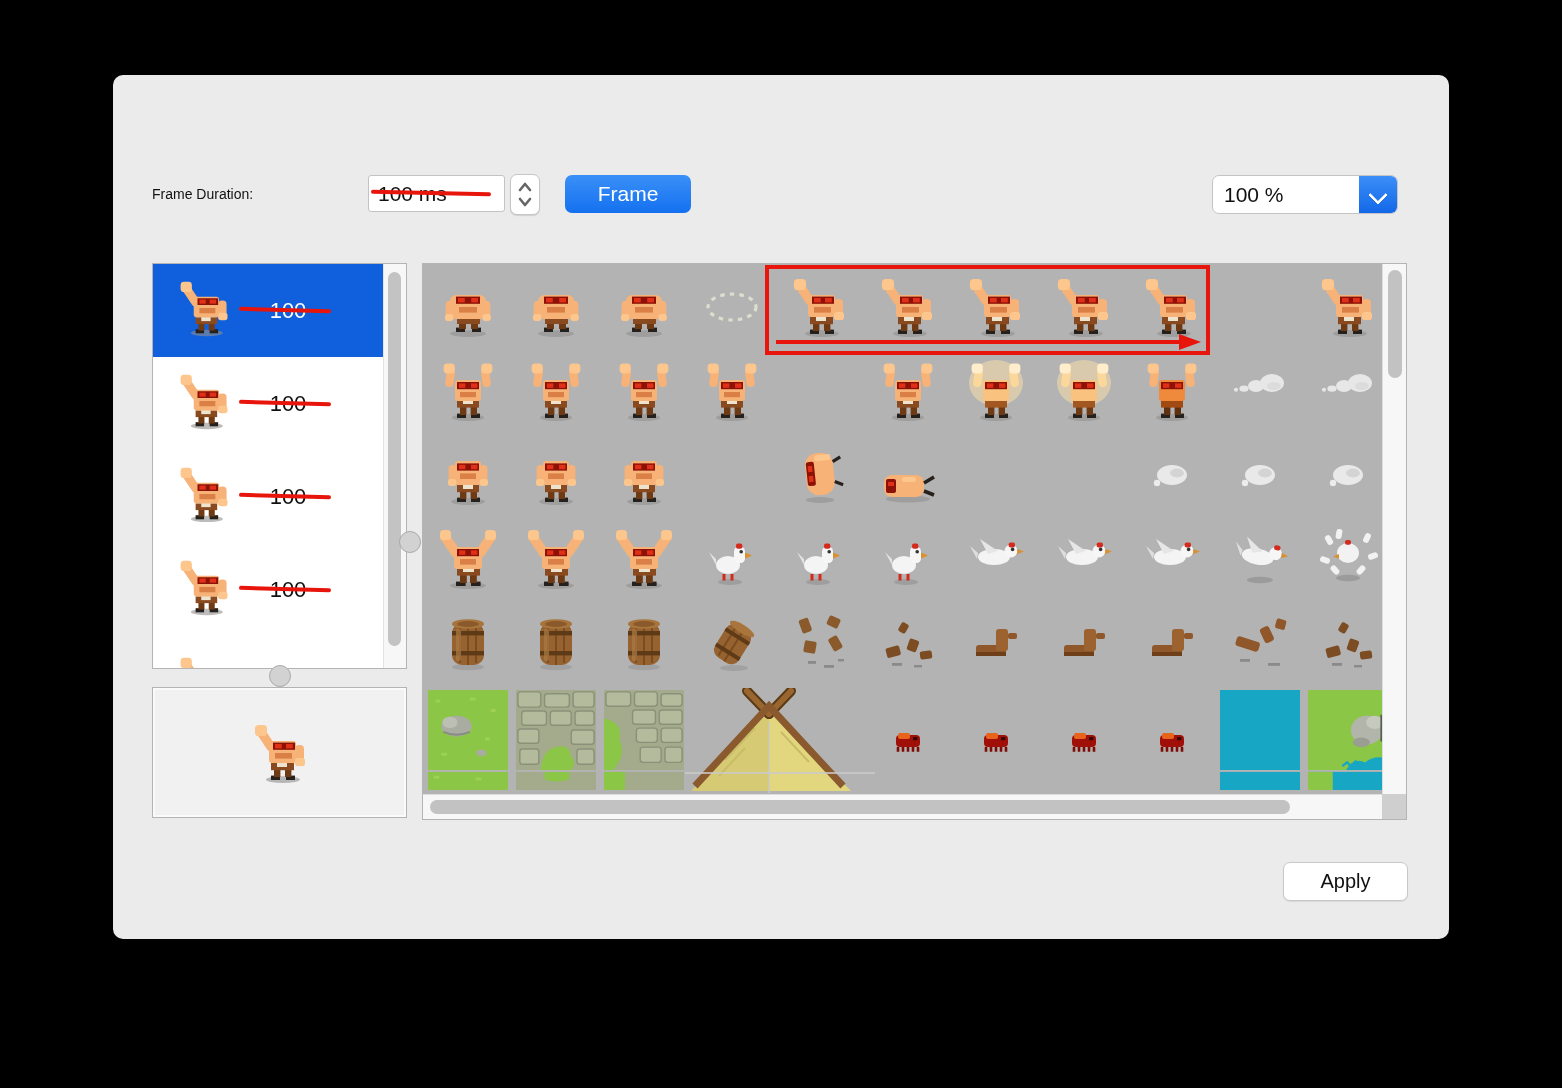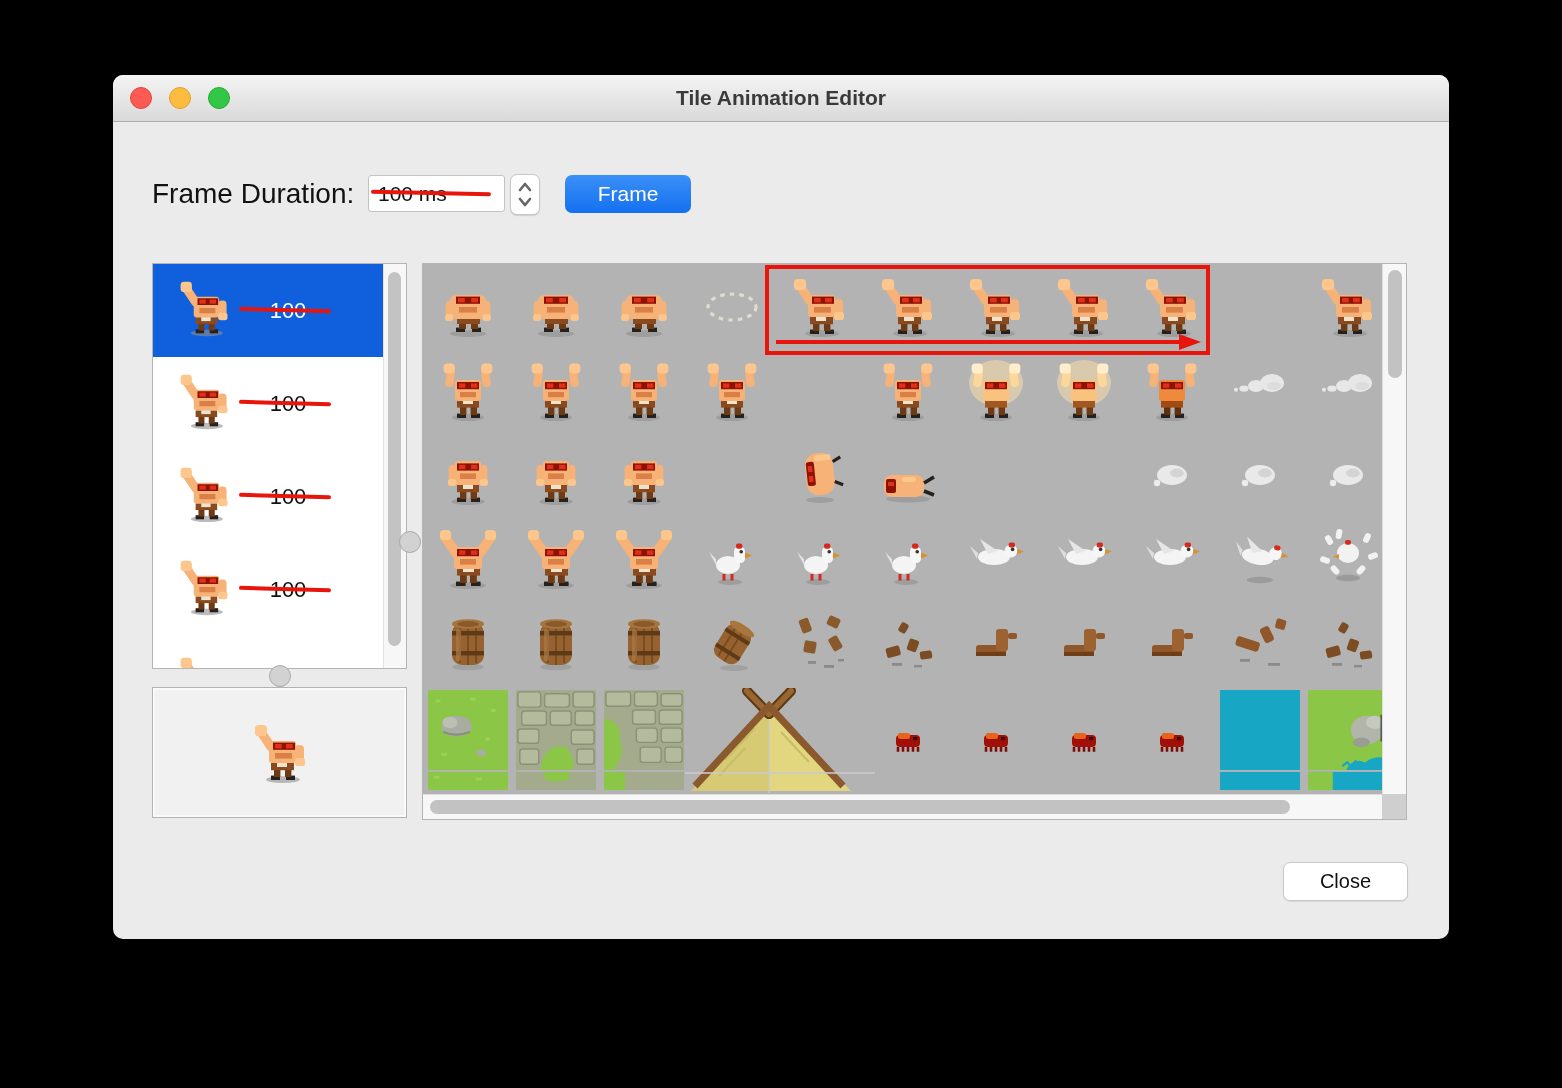--- a/index.html
+++ b/index.html
@@ -11,21 +11,21 @@
   
   .titlebar{position:absolute;left:0;top:0;width:100%;height:46px;
        background:linear-gradient(#f4f4f4,#d9d9d9);border-bottom:1px solid #ababab;}
   .title{position:absolute;left:0;right:0;top:11px;text-align:center;
        font-size:21px;font-weight:600;color:#3a3a3a;}
   .light{position:absolute;top:12px;width:22px;height:22px;border-radius:50%;box-sizing:border-box;}
   .light.red{left:17px;background:#fc5b53;border:1px solid #e2453e;}
   .light.yellow{left:56px;background:#fdbc40;border:1px solid #e0a123;}
   .light.green{left:95px;background:#33c748;border:1px solid #27a835;}
   
-  .lbl{position:absolute;left:39px;top:100px;height:38px;line-height:38px;font-size:28px;color:#111;}
+  .lbl{position:absolute;left:39px;top:100px;height:38px;line-height:38px;font-size:14px;color:#111;}
   .field{position:absolute;left:255px;top:100px;width:137px;height:37px;box-sizing:border-box;
        background:#fff;border:1px solid #c3c3c3;border-radius:3px;font-size:21px;color:#111;
        padding:0 0 0 9px;font-family:inherit;}
   .spinner{position:absolute;left:397px;top:99px;width:28px;height:39px;background:#fff;
        border:1px solid #c6c6c6;border-radius:7px;box-shadow:0 1px 1px rgba(0,0,0,.12);}
   .spinner svg{position:absolute;left:0;top:0;}
   .btn-apply{position:absolute;left:452px;top:100px;width:126px;height:38px;border-radius:7px;
        background:linear-gradient(#3a90f8,#1470ef);color:#fff;font-size:21px;
        text-align:center;line-height:38px;}
   .combo{position:absolute;left:1099px;top:100px;width:186px;height:39px;box-sizing:border-box;
@@ -428,38 +428,38 @@
   <path d="M84 26 L106 3" stroke="#9a6630" stroke-width="6" stroke-linecap="round"></path>
   <path d="M10 98 L84 18 L158 98" fill="none" stroke="#8a5a2e" stroke-width="7"></path>
   <rect x="83" y="34" width="2" height="71" fill="#c9c9c9" opacity=".7"></rect>
   <rect y="84" width="190" height="2" fill="#c9c9c9" opacity=".8"></rect>
 </symbol>
 </defs>
 </svg>
 
 <div class="win">
 
-  <div class="titlebar">
-    <span class="light red"></span>
-    <span class="light yellow"></span>
-    <span class="light green"></span>
-    <div class="title">Tile Animation Editor</div>
-  </div>
 
   <div class="lbl">Frame Duration:</div>
   <input class="field" readonly="" value="100 ms" style="">
   <div class="strike-input"></div>
   <div class="spinner">
     <svg width="28" height="39" viewBox="0 0 28 39">
       <path d="M9 15 L14 9 L19 15" fill="none" stroke="#666" stroke-width="2.6" stroke-linecap="round" stroke-linejoin="round"></path>
       <path d="M9 24 L14 30 L19 24" fill="none" stroke="#666" stroke-width="2.6" stroke-linecap="round" stroke-linejoin="round"></path>
     </svg>
   </div>
   <div class="btn-apply">Frame</div>
 
+  <div class="combo">
+    <span class="val">100 %</span>
+    <span class="combo-btn">
+      <span class="chev"></span>
+    </span>
+  </div>
 
   <div class="panel-list">
     <div class="rows">
         <div class="frame-row sel">
           <svg class="thumb">
             <use href="#s-raised"></use>
           </svg>
           <span class="dur">100</span>
           <i class="row-strike"></i>
         </div>
@@ -815,14 +815,14 @@
     </div>
     <div class="corner"></div>
   </div>
 
   <div class="anno-box"></div>
   <svg class="anno-arrow" viewBox="0 0 432 22">
     <line x1="3" y1="11" x2="406" y2="11" stroke="#e8150c" stroke-width="4"></line>
     <polygon points="406,3 428,11 406,19" fill="#e8150c"></polygon>
   </svg>
 
-  <div class="btn-close">Close</div>
+  <div class="btn-close">Apply</div>
 </div>
 
 </body></html>

